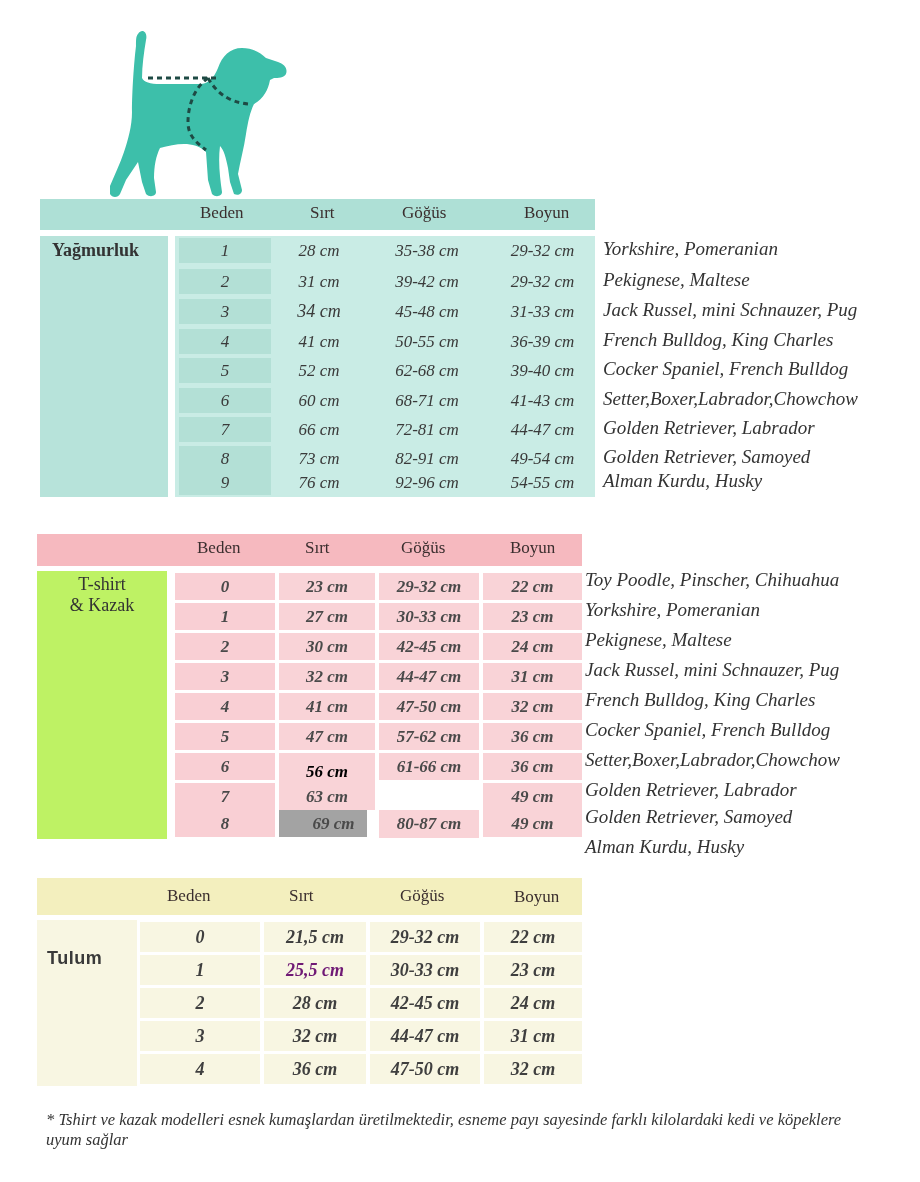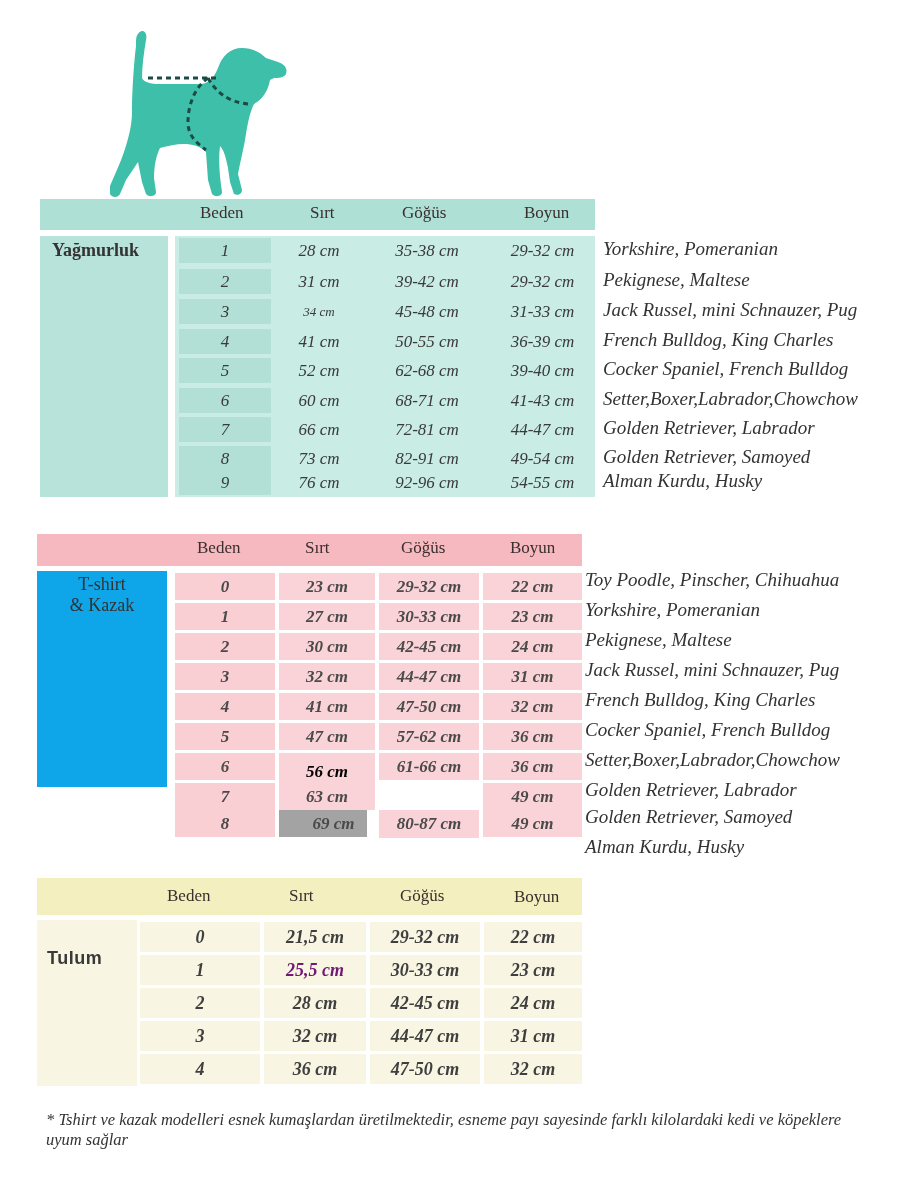--- a/index.html
+++ b/index.html
@@ -40,21 +40,21 @@
     <div class="abs cell" style="left: 275px; top: 238px; width: 88px; height: 25px; font-size: 17px;">28 cm</div>
     <div class="abs cell" style="left: 368px; top: 238px; width: 118px; height: 25px; font-size: 17px;">35-38 cm</div>
     <div class="abs cell" style="left: 490px; top: 238px; width: 105px; height: 25px; font-size: 17px;">29-32 cm</div>
     <div class="breed" style="left: 603px; top: 238px;">Yorkshire, Pomeranian</div>
     <div class="abs cell" style="left: 179px; top: 269px; width: 92px; height: 25px; background: rgb(179, 224, 214); font-size: 17px;">2</div>
     <div class="abs cell" style="left: 275px; top: 269px; width: 88px; height: 25px; font-size: 17px;">31 cm</div>
     <div class="abs cell" style="left: 368px; top: 269px; width: 118px; height: 25px; font-size: 17px;">39-42 cm</div>
     <div class="abs cell" style="left: 490px; top: 269px; width: 105px; height: 25px; font-size: 17px;">29-32 cm</div>
     <div class="breed" style="left: 603px; top: 269px;">Pekignese, Maltese</div>
     <div class="abs cell" style="left: 179px; top: 299px; width: 92px; height: 25px; background: rgb(179, 224, 214); font-size: 17px;">3</div>
-    <div class="abs cell" style="left: 275px; top: 299px; width: 88px; height: 25px; font-size: 13px;">34 cm</div>
+    <div class="abs cell" style="left: 275px; top: 299px; width: 88px; height: 25px; font-size: 18px;">34 cm</div>
     <div class="abs cell" style="left: 368px; top: 299px; width: 118px; height: 25px; font-size: 17px;">45-48 cm</div>
     <div class="abs cell" style="left: 490px; top: 299px; width: 105px; height: 25px; font-size: 17px;">31-33 cm</div>
     <div class="breed" style="left: 603px; top: 299px;">Jack Russel, mini Schnauzer, Pug</div>
     <div class="abs cell" style="left: 179px; top: 329px; width: 92px; height: 25px; background: rgb(179, 224, 214); font-size: 17px;">4</div>
     <div class="abs cell" style="left: 275px; top: 329px; width: 88px; height: 25px; font-size: 17px;">41 cm</div>
     <div class="abs cell" style="left: 368px; top: 329px; width: 118px; height: 25px; font-size: 17px;">50-55 cm</div>
     <div class="abs cell" style="left: 490px; top: 329px; width: 105px; height: 25px; font-size: 17px;">36-39 cm</div>
     <div class="breed" style="left: 603px; top: 329px;">French Bulldog, King Charles</div>
     <div class="abs cell" style="left: 179px; top: 358px; width: 92px; height: 25px; background: rgb(179, 224, 214); font-size: 17px;">5</div>
     <div class="abs cell" style="left: 275px; top: 358px; width: 88px; height: 25px; font-size: 17px;">52 cm</div>
@@ -82,21 +82,21 @@
     <div class="abs cell" style="left: 490px; top: 470px; width: 105px; height: 25px; font-size: 17px;">54-55 cm</div>
     <div class="breed" style="left: 603px; top: 470px;">Alman Kurdu, Husky</div>
   </div>
 
 <div class="abs" style="left:37px;top:534px;width:545px;height:32px;background:#f6b9bf;">
   <span class="abs" style="left:160px;top:4px;font-size:17px;color:#3a2e2e;">Beden</span>
   <span class="abs" style="left:268px;top:4px;font-size:17px;color:#3a2e2e;">Sırt</span>
   <span class="abs" style="left:364px;top:4px;font-size:17px;color:#3a2e2e;">Göğüs</span>
   <span class="abs" style="left:473px;top:4px;font-size:17px;color:#3a2e2e;">Boyun</span>
 </div>
-<div class="abs" style="left:37px;top:571px;width:130px;height:216px;background:#0ea5e9;">
+<div class="abs" style="left:37px;top:571px;width:130px;height:268px;background:#bef264;">
   <div class="abs" style="left:0;top:3px;width:100%;text-align:center;font-size:18px;line-height:21px;color:#333;">
     <div>T-shirt</div>
     <div>&amp; Kazak</div>
   </div>
 </div>
 
 <div id="t2">
     <div class="abs cell" style="left: 175px; top: 573px; width: 100px; height: 27px; background: rgb(249, 207, 212); font-size: 17px; font-weight: bold; color: rgb(74, 74, 74);">0</div>
     <div class="abs cell" style="left: 279px; top: 573px; width: 96px; height: 27px; background: rgb(249, 211, 215); font-size: 17px; font-weight: bold; color: rgb(74, 74, 74);">23 cm</div>
     <div class="abs cell" style="left: 379px; top: 573px; width: 100px; height: 27px; background: rgb(249, 211, 215); font-size: 17px; font-weight: bold; color: rgb(74, 74, 74);">29-32 cm</div>

